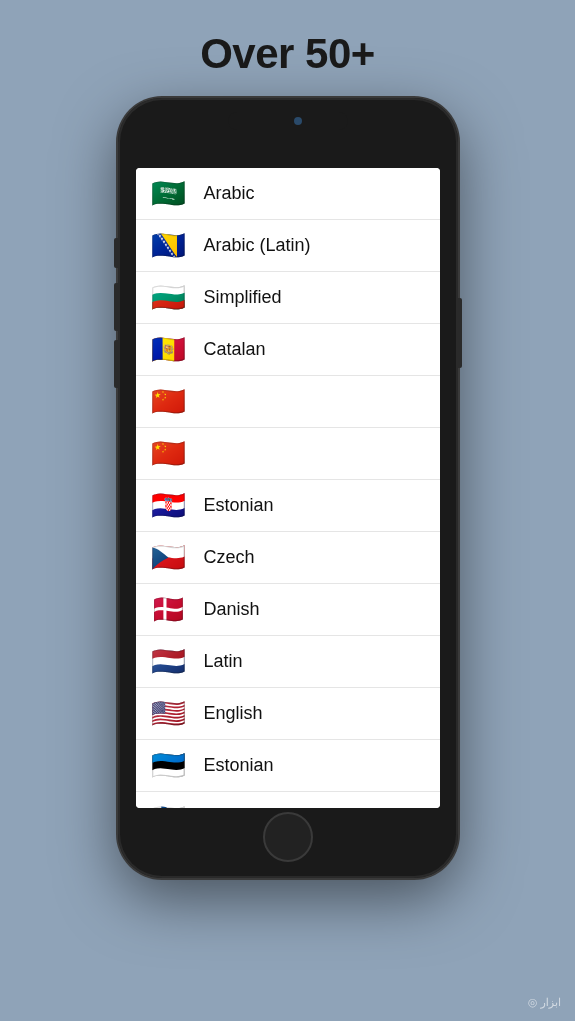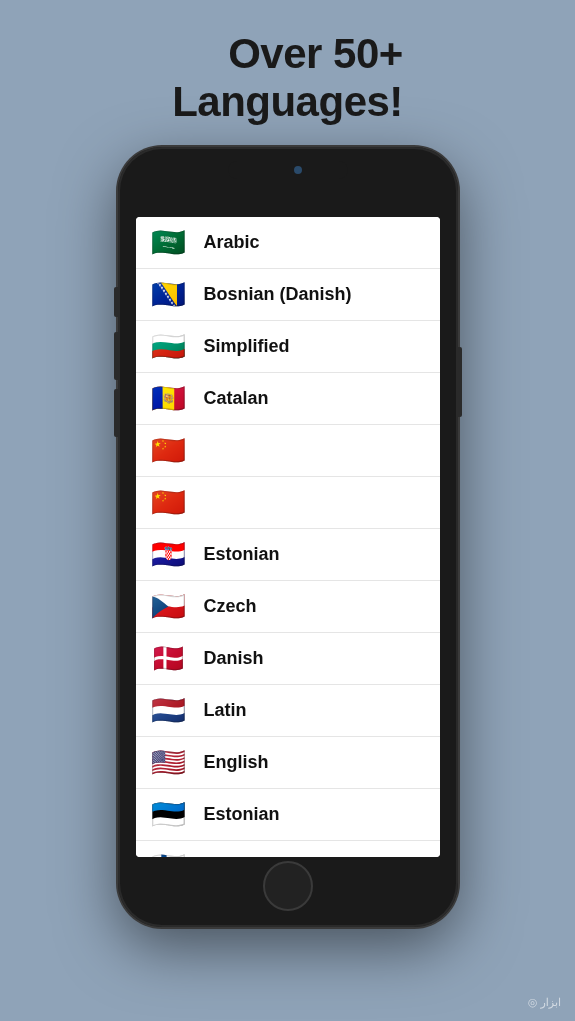--- a/index.html
+++ b/index.html
@@ -161,40 +161,39 @@
       display: flex;
       align-items: center;
       justify-content: center;
       font-size: 28px;
       overflow: hidden;
     }
 
     .lang-name {
       font-size: 18px;
       color: #111;
-      font-weight: 700;
+      font-weight: 400;
     }
 
     
     .watermark {
       position: absolute;
       bottom: 12px;
       right: 14px;
       font-size: 11px;
       color: rgba(255,255,255,0.6);
       font-weight: 400;
       letter-spacing: 1px;
     }
   </style>
 </head>
 <body>
 
 <div class="headline">
   <span>Over 50+</span><br>
-  <span>Languages!</span>
 </div>
 
 <div class="phone-wrapper">
   <div class="phone-shell">
 
     <div class="side-btn-left-top"></div>
     <div class="side-btn-left-mid1"></div>
     <div class="side-btn-left-mid2"></div>
     <div class="side-btn-right"></div>
 
@@ -205,21 +204,21 @@
     <div class="phone-home"></div>
 
     <div class="phone-screen">
       <div class="language-list" id="lang-list">
       <div class="lang-item">
             <div class="flag-icon">🇸🇦</div>
             <span class="lang-name">Arabic</span>
           </div>
           <div class="lang-item">
             <div class="flag-icon">🇧🇦</div>
-            <span class="lang-name">Bosnian (Danish)</span>
+            <span class="lang-name">Arabic (Latin)</span>
           </div>
           <div class="lang-item">
             <div class="flag-icon">🇧🇬</div>
             <span class="lang-name">Simplified</span>
           </div>
           <div class="lang-item">
             <div class="flag-icon">🇦🇩</div>
             <span class="lang-name">Catalan</span>
           </div>
           <div class="lang-item">

